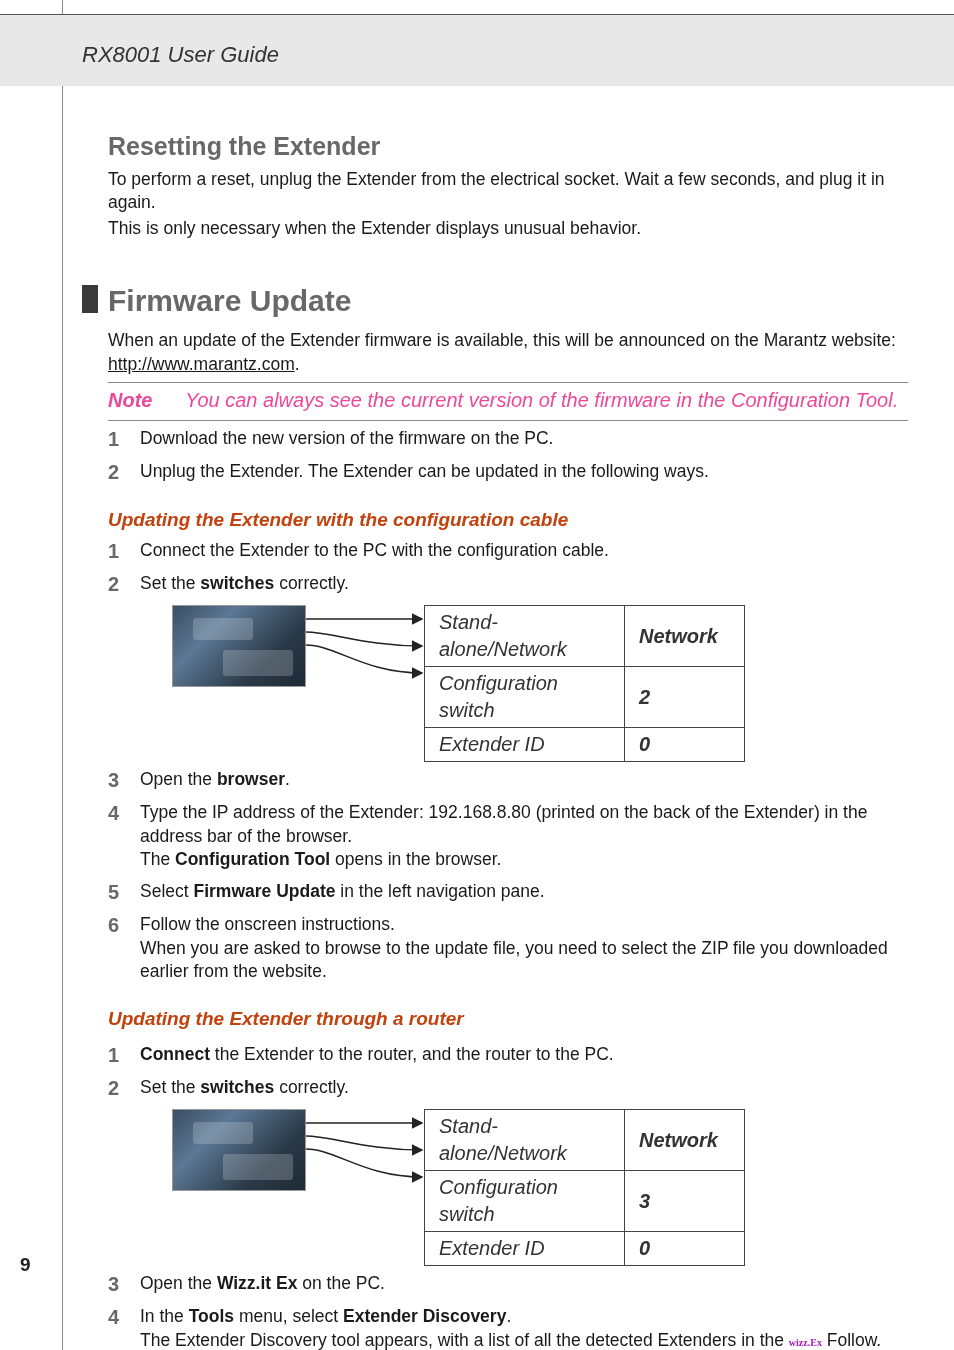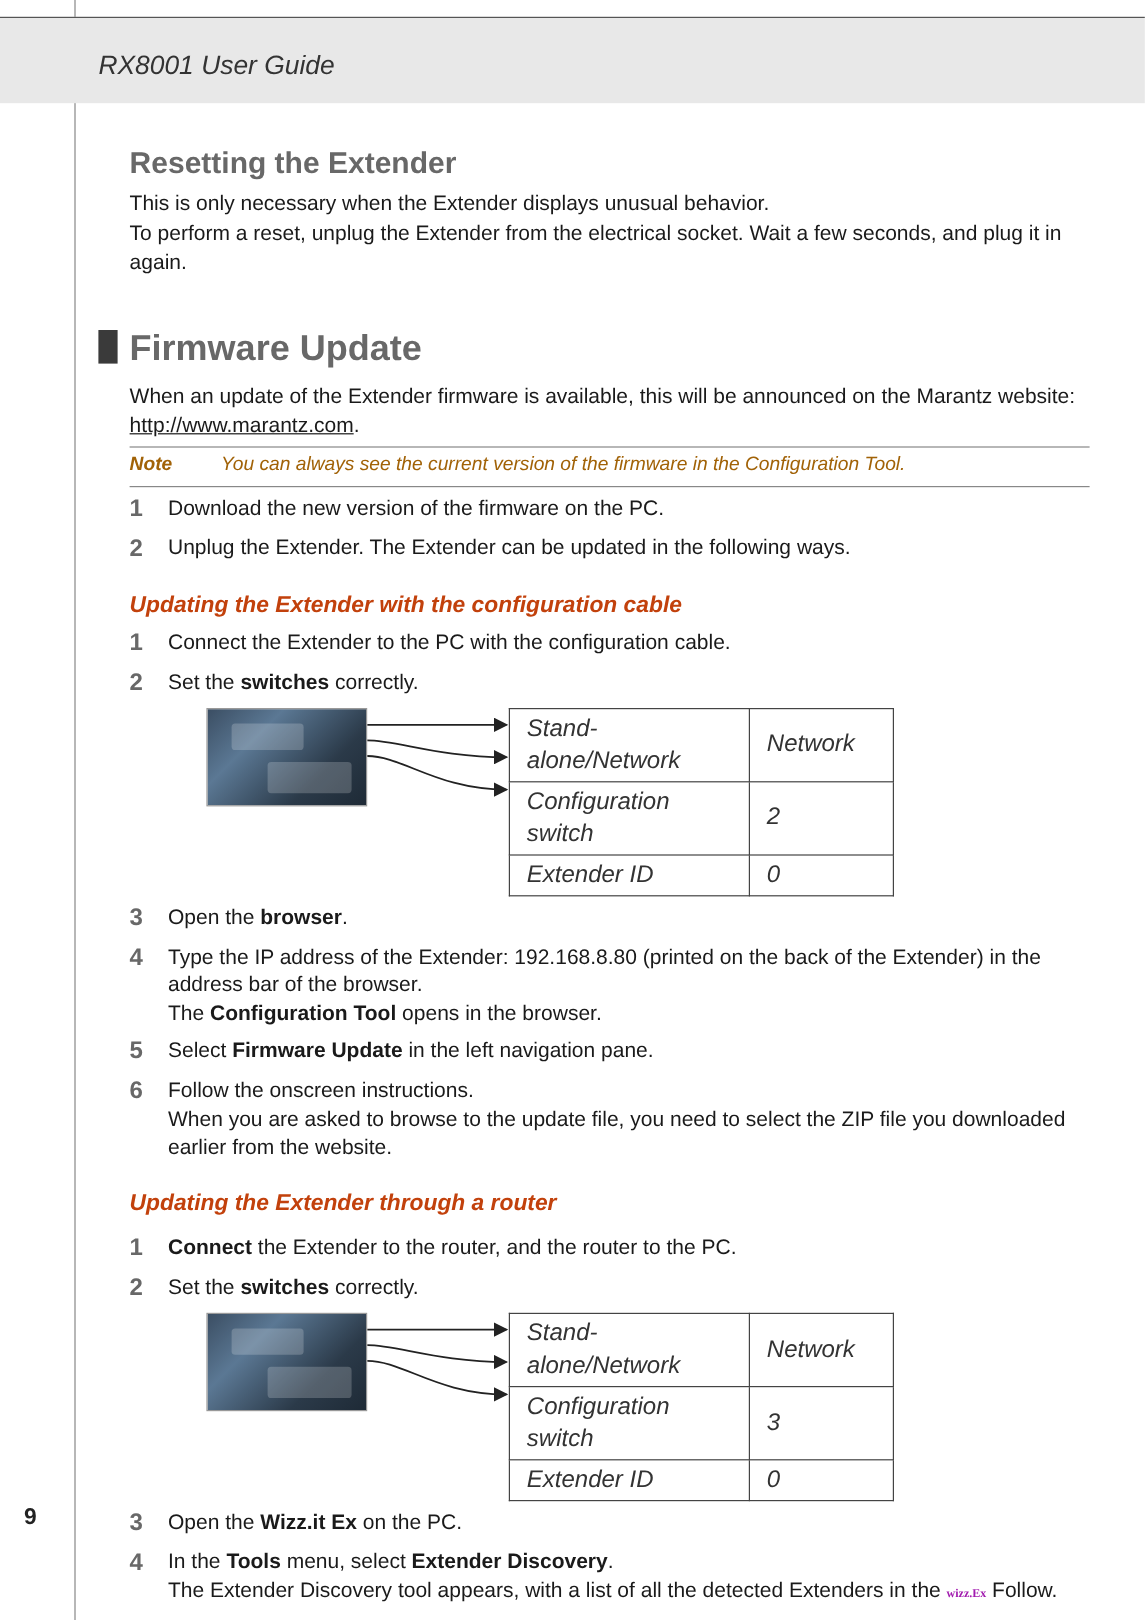--- a/index.html
+++ b/index.html
@@ -45,21 +45,21 @@
     width: 800px;
     font-size: 17.5px;
     line-height: 1.35;
     color: #1a1a1a;
   }
   .content > * { margin-bottom: 8px; }
   .h2 {
     color: #686868;
     font-weight: 700;
     font-size: 25px;
-    margin-top: 20px;
+    margin-top: 30px;
     margin-bottom: 4px;
   }
   .h1 {
     color: #686868;
     font-weight: 700;
     font-size: 30px;
     margin-top: 40px;
     margin-bottom: 4px;
   }
   .h1-marker {
@@ -78,23 +78,23 @@
     margin-bottom: 6px;
     color: #c2410c;
   }
   .body-p { margin-bottom: 2px; }
   .hr {
     border: none;
     border-top: 1px solid #888;
     margin: 6px 0 4px 0;
   }
   .note-row {
-    font-size: 16px;
-    font-style: italic;
-    color: #a16207;
+    font-size: 20px;
+    font-style: italic;
+    color: #ec4899;
     margin-bottom: 4px;
   }
   .note-label {
     font-weight: 700;
     display: inline-block;
     width: 72px;
     font-style: italic;
   }
   .step {
     display: flex;
@@ -142,21 +142,21 @@
     font-style: italic;
     font-size: 20px;
     color: #333;
   }
   .switch-table td {
     border: 1px solid #444;
     padding: 3px 14px;
     height: 27px;
   }
   .switch-table td:first-child { width: 200px; }
-  .switch-table td:last-child  { width: 120px; }
+  .switch-table td:last-child  { width: 120px; font-weight: bold; }
   .underline { text-decoration: underline; }
   .pagenum {
     position: absolute;
     left: 20px;
     top: 1254px;
     font-weight: 700;
     font-size: 19px;
     color: #222;
   }
   .wizz-logo {
@@ -173,22 +173,22 @@
 <div class="vrule"></div>
 
 <div class="header-band"></div>
 <div class="header-title">RX8001 User Guide</div>
 
 <div class="pagenum">9</div>
 
 <div class="content">
 
   <div class="h2">Resetting the Extender</div>
+  <div class="body-p">To perform a reset, unplug the Extender from the electrical socket. Wait a few seconds, and plug it in again.</div>
   <div class="body-p">This is only necessary when the Extender displays unusual behavior.</div>
-  <div class="body-p">To perform a reset, unplug the Extender from the electrical socket. Wait a few seconds, and plug it in again.</div>
 
   <div style="position:relative">
     <div class="h1-marker"></div>
     <div class="h1">Firmware Update</div>
   </div>
   <div class="body-p">
     <span>When an update of the Extender firmware is available, this will be announced on the Marantz website: </span><span class="underline">http://www.marantz.com</span><span>.</span>
   </div>
   <hr class="hr">
   <div class="note-row">

